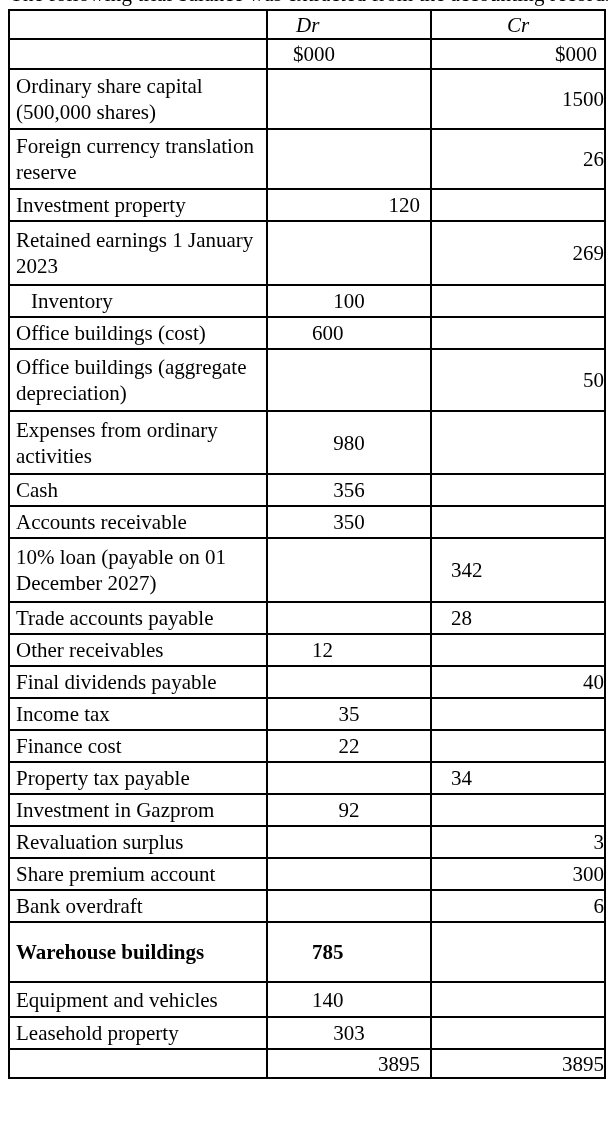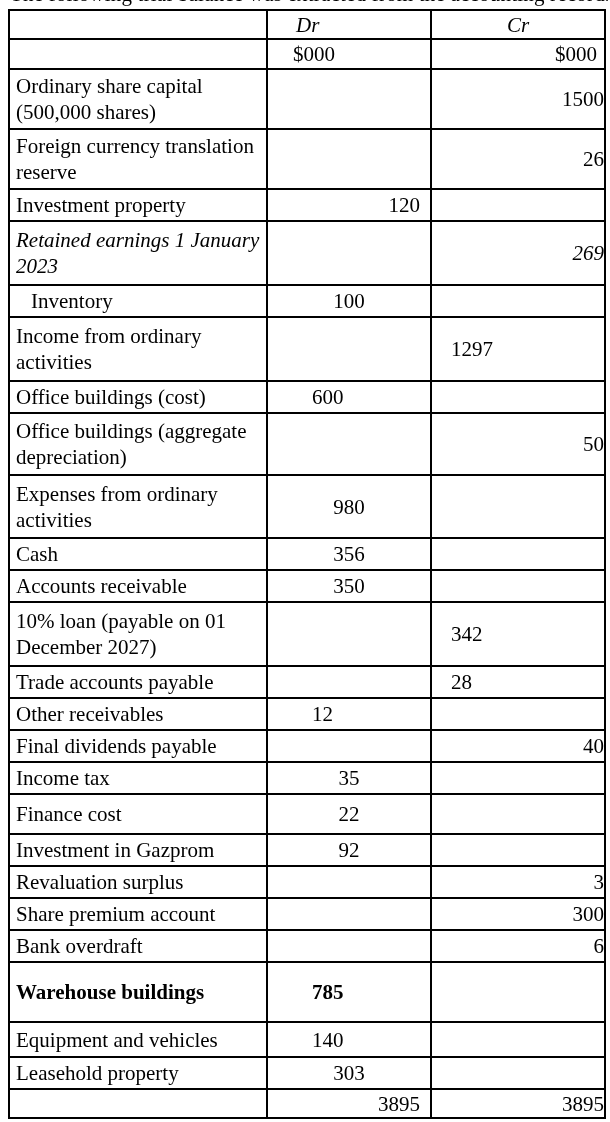--- a/index.html
+++ b/index.html
@@ -88,36 +88,30 @@
           <td class="label-cell"><span>Foreign currency translation
 reserve</span></td>
           <td class="num-c"></td>
           <td class="num-r2"><span>26</span></td>
         </tr>
         <tr style="height: 32px;">
           <td class="label-cell"><span>Investment property</span></td>
           <td class="num-r"><span>120</span></td>
           <td class="num-r2"></td>
         </tr>
-        <tr style="height: 64px; font-style: italic;">
+        <tr style="height: 64px;">
           <td class="label-cell"><span>Retained earnings 1 January
 2023</span></td>
           <td class="num-c"></td>
           <td class="num-r2"><span>269</span></td>
         </tr>
         <tr style="height: 30px;">
           <td class="label-cell indent"><span>Inventory</span></td>
           <td class="num-c"><span>100</span></td>
           <td class="num-r2"></td>
-        </tr>
-        <tr style="height: 64px;">
-          <td class="label-cell"><span>Income from ordinary
-activities</span></td>
-          <td class="num-c"></td>
-          <td class="num-l"><span>1297</span></td>
         </tr>
         <tr style="height: 28px;">
           <td class="label-cell"><span>Office buildings (cost)</span></td>
           <td class="num-li"><span>600</span></td>
           <td class="num-r2"></td>
         </tr>
         <tr style="height: 62px;">
           <td class="label-cell"><span>Office buildings (aggregate
 depreciation)</span></td>
           <td class="num-c"></td>
@@ -158,24 +152,29 @@
         <tr style="height: 32px;">
           <td class="label-cell"><span>Final dividends payable</span></td>
           <td class="num-c"></td>
           <td class="num-r2"><span>40</span></td>
         </tr>
         <tr style="height: 32px;">
           <td class="label-cell"><span>Income tax</span></td>
           <td class="num-c"><span>35</span></td>
           <td class="num-r2"></td>
         </tr>
-        <tr style="height: 40px;">
+        <tr style="height: 32px;">
           <td class="label-cell"><span>Finance cost</span></td>
           <td class="num-c"><span>22</span></td>
           <td class="num-r2"></td>
+        </tr>
+        <tr style="height: 32px;">
+          <td class="label-cell"><span>Property tax payable</span></td>
+          <td class="num-c"></td>
+          <td class="num-l"><span>34</span></td>
         </tr>
         <tr style="height: 32px;">
           <td class="label-cell"><span>Investment in Gazprom</span></td>
           <td class="num-c"><span>92</span></td>
           <td class="num-r2"></td>
         </tr>
         <tr style="height: 31px;">
           <td class="label-cell"><span>Revaluation surplus</span></td>
           <td class="num-c"></td>
           <td class="num-r2"><span>3</span></td>

